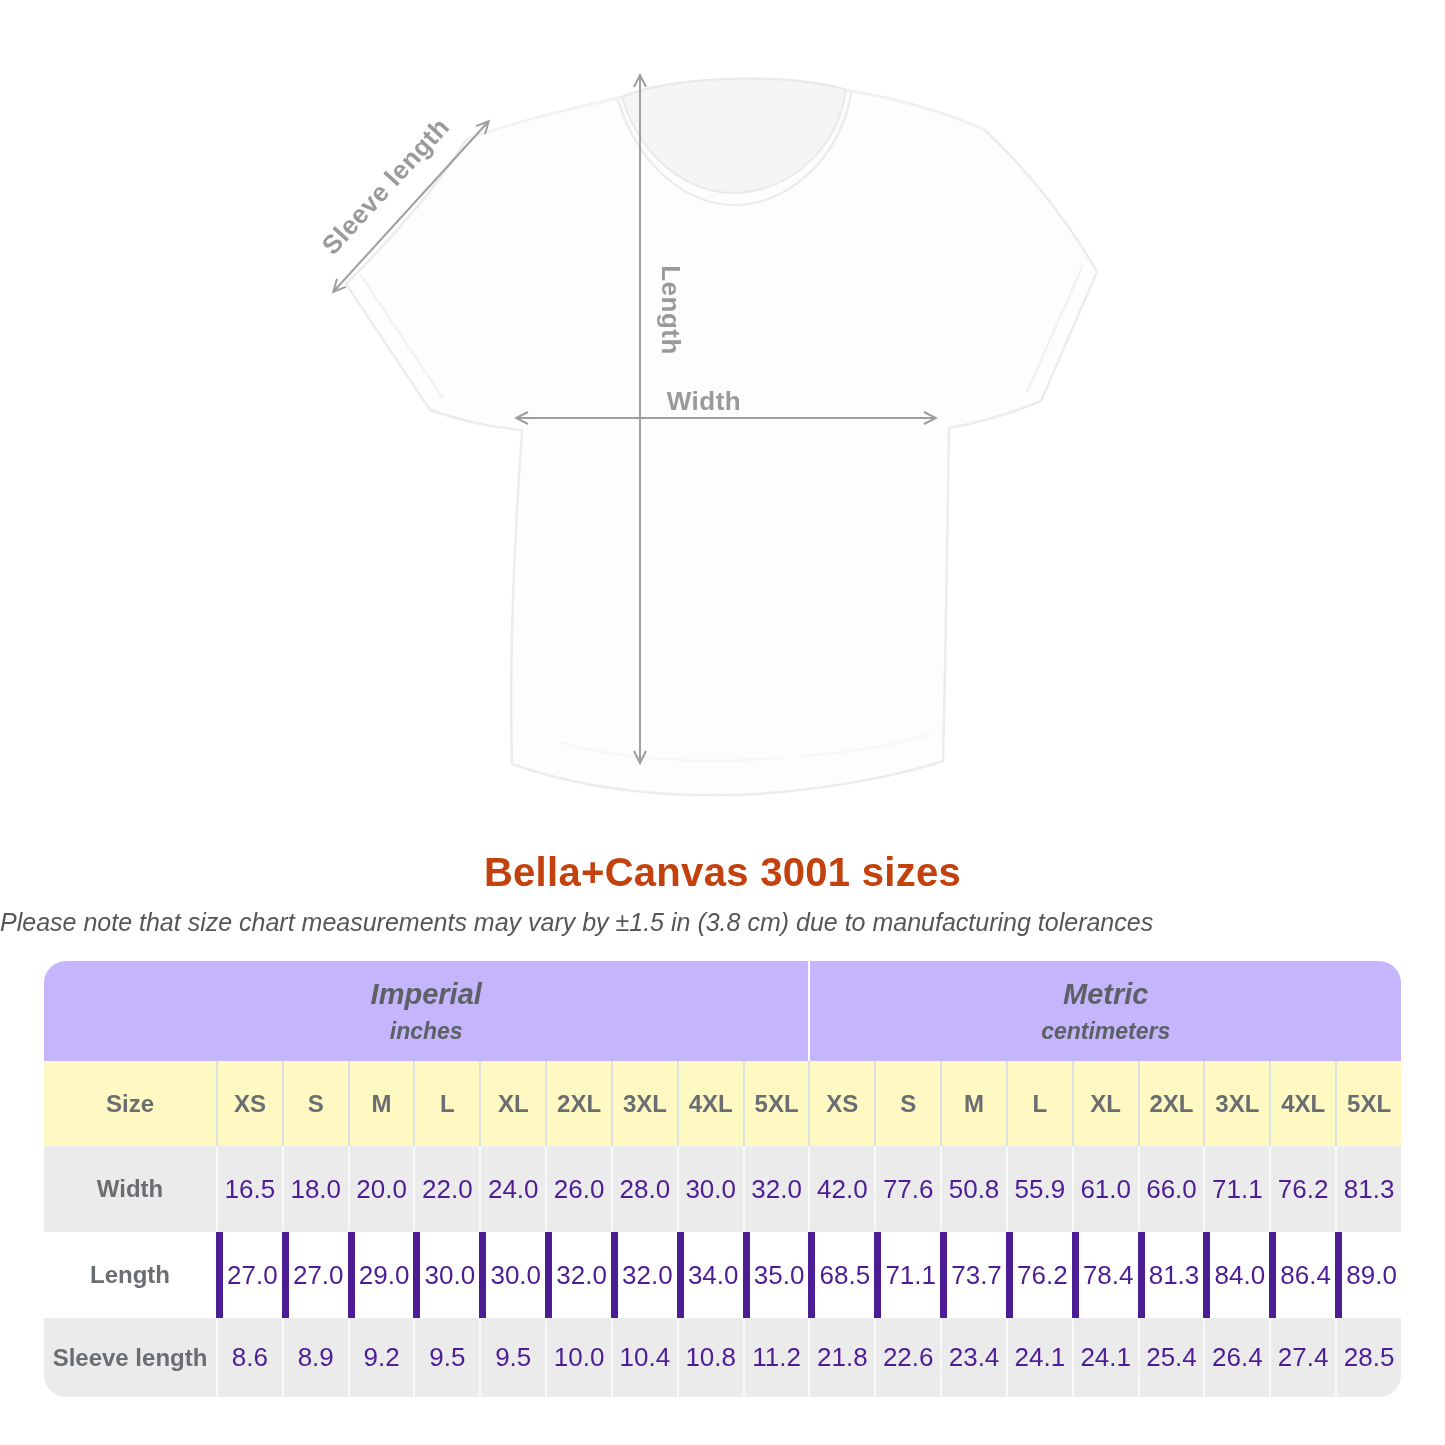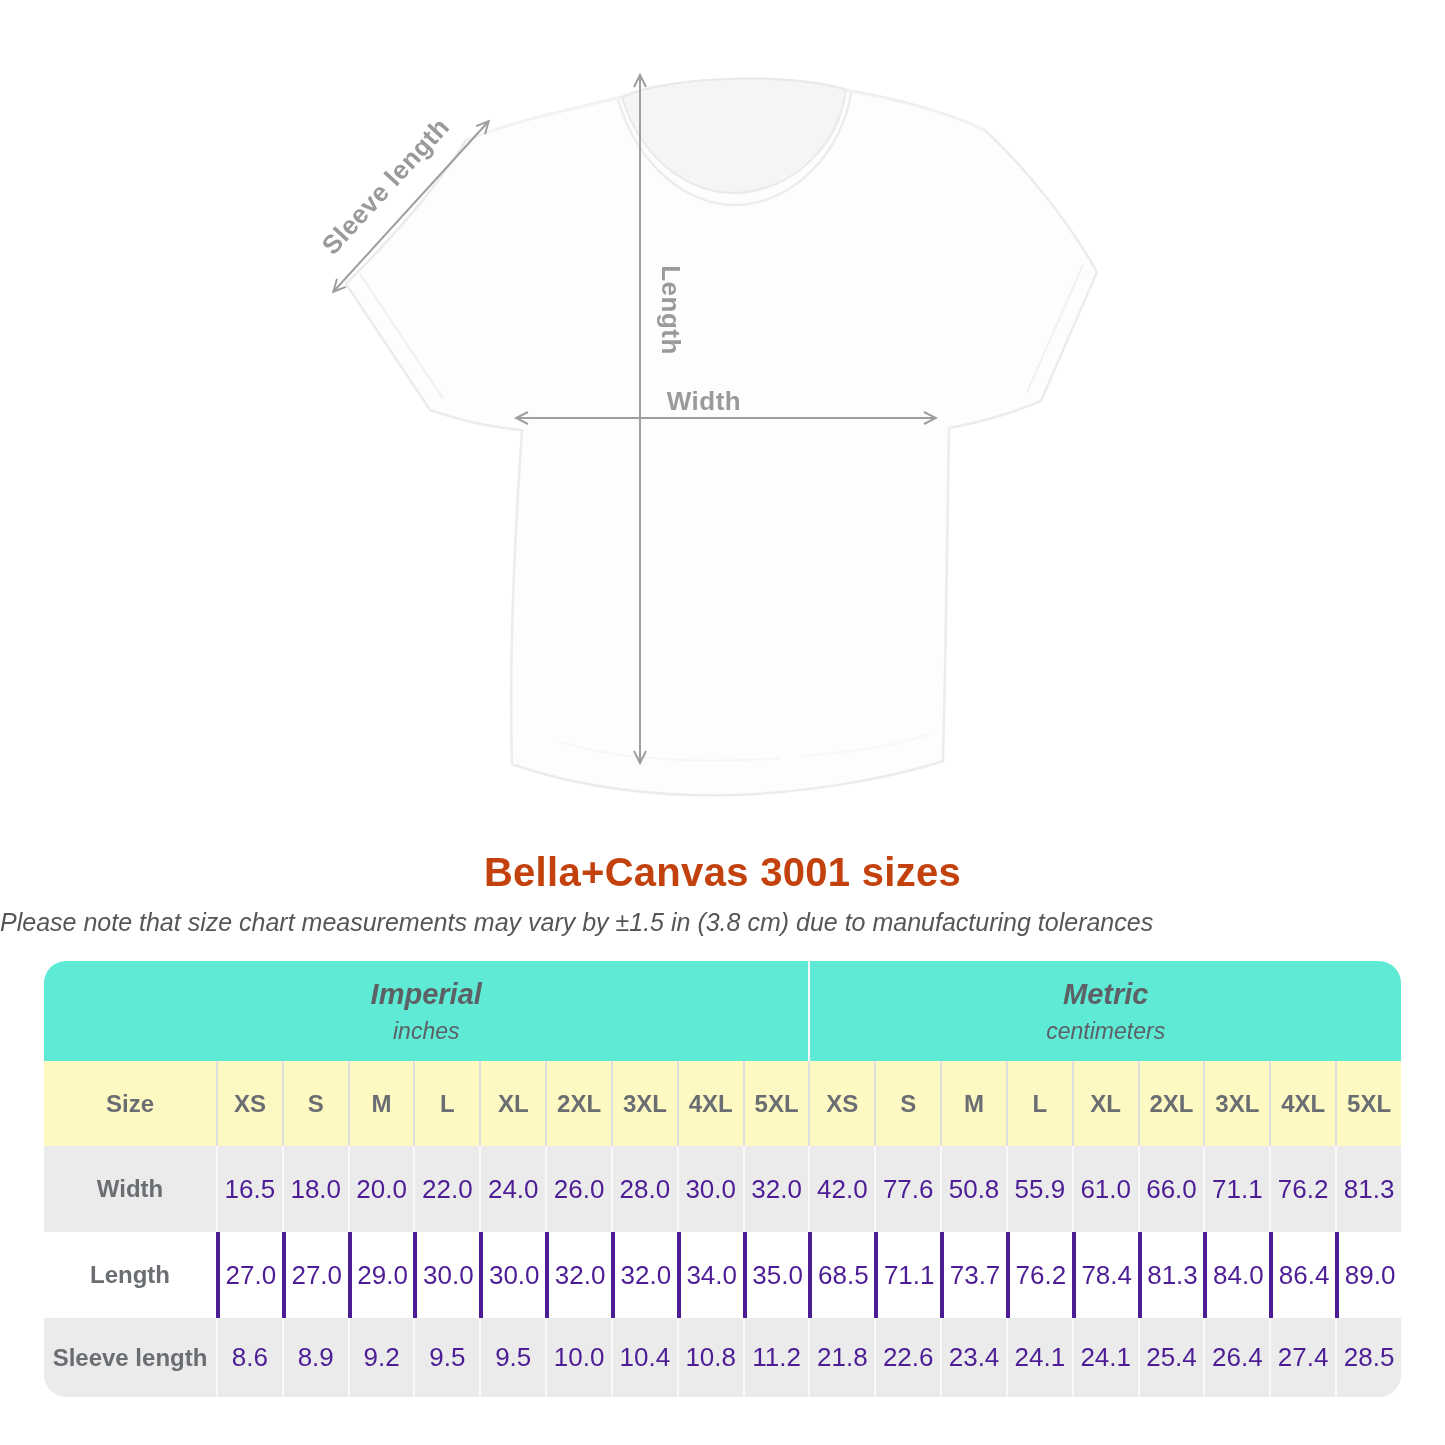--- a/index.html
+++ b/index.html
@@ -53,33 +53,33 @@
     table-layout:fixed;
   }
   table.size-chart th, table.size-chart td {
     box-sizing:border-box;
     text-align:center;
     vertical-align:middle;
     padding:0;
   }
   col.c-label { width:172px; }
 
-  .unit-th { background:#5eead4; height:100px; }
+  .unit-th { background:#c4b5fd; height:100px; }
   .unit-th.metric { border-left:2px solid #f8f8f8; }
   .unit-name { font-size:29px; font-weight:700; font-style:italic; color:#5d6165; }
-  .unit-sub  { font-size:23px; font-weight:400; font-style:italic; color:#5d6165; margin-top:7px; }
+  .unit-sub  { font-size:23px; font-weight:700; font-style:italic; color:#5d6165; margin-top:7px; }
 
   .size-row th { background:#fef9c3; height:85px; font-size:24px; font-weight:700; color:#6a6e72; }
   .size-row th + th { border-left:2px solid #dfdfdf;margin-top:33px; }
 
   tbody td { font-size:26px; color:#4c1d95; height:86px; background:#ffffff; }
   tbody td.lbl { font-size:24px; font-weight:700; color:#6a6e72; }
   tr.row-gray td { background:#ebebeb; }
   tr.row-gray td + td { border-left:2px solid #f9f9f9; }
-  tr.row-white td + td { border-left:4px solid #4c1d95; }
+  tr.row-white td + td { border-left:7px solid #4c1d95; }
   tr.row-last td { height:79px; }
 </style>
 </head>
 <body>
 
 <div class="figure">
   <svg width="1445" height="830" viewBox="0 0 1445 830">
     <defs>
       <marker id="arrHead" viewBox="0 0 16 16" markerWidth="16" markerHeight="16" refX="13" refY="8" orient="auto" markerUnits="userSpaceOnUse">
         <path d="M2,2 L14,8 L2,14" fill="none" stroke="#9e9e9e" stroke-width="2"></path>

